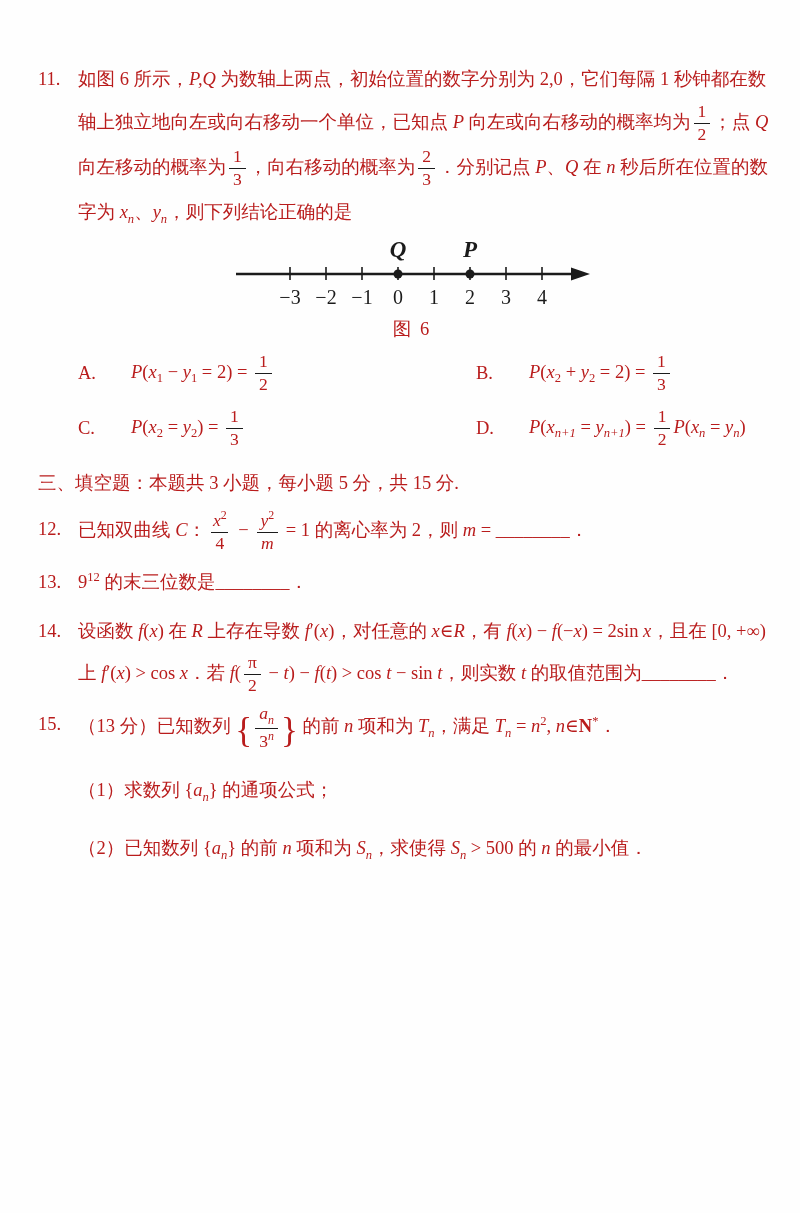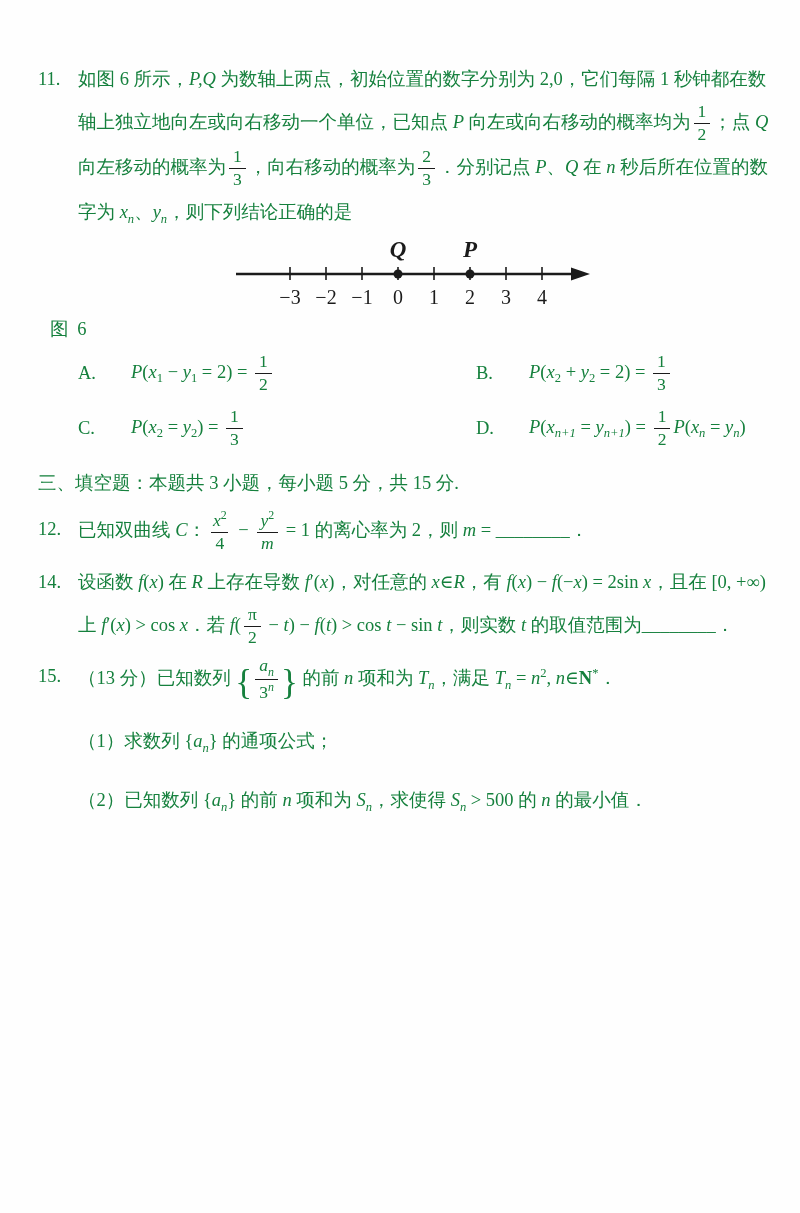--- a/index.html
+++ b/index.html
@@ -1,39 +1,39 @@
 <!DOCTYPE html>
 <html><head>
 <meta charset="utf-8">
 <style>
   html,body{margin:0;padding:0;background:#ffffff;}
   .page{
     position:relative;width:800px;height:1213px;box-sizing:border-box;
-    background:#fefefe;color:#15803d;
+    background:#fefefe;color:#b91c1c;
     font-family:"Liberation Serif","DejaVu Serif",serif;
     font-size:18.5px;padding:58px 26px 0 38px;overflow:hidden;
   }
   .q{display:flex;margin-bottom:6px;}
   .qnum{flex:0 0 40px;line-height:2.3;}
   .qbody{flex:1;line-height:2.3;}
   .i{font-style:italic;}
   .b{font-weight:bold;}
   .sub{vertical-align:sub;font-size:0.68em;}
   .sup{vertical-align:super;font-size:0.68em;}
   .isub{vertical-align:sub;font-size:0.68em;font-style:italic;}
   .isup{vertical-align:super;font-size:0.68em;font-style:italic;}
   .big{font-size:1.9em;vertical-align:-0.3em;line-height:1;}
   .frac{display:inline-flex;flex-direction:column;align-items:center;
         vertical-align:middle;margin:0 3px;line-height:1.25;font-size:0.95em;text-align:center;}
   .frac .num,.frac .den{padding:0 4px;}
   .frac .den{border-top:1.5px solid #1b1b1b;}
   .figure-wrap{width:372px;margin:2px auto 0 auto;transform:translateX(10px);}
   .figure-wrap svg{display:block;}
   svg text{font-family:"Liberation Serif","DejaVu Serif",serif;fill:#1b1b1b;}
-  .caption{text-align:left;margin:6px 0 10px 12px;letter-spacing:2px;}
+  .caption{text-align:center;margin:6px 0 10px 12px;letter-spacing:2px;}
   .options{display:grid;grid-template-columns:398px 1fr;row-gap:10px;margin:4px 0 10px 40px;}
   .option{display:flex;align-items:center;}
   .optlabel{flex:0 0 34px;}
   .optformula{flex:1;line-height:2.1;margin-left:19px;}
   .sec{font-weight:normal;margin:20px 0 10px 0;line-height:1.5;}
   .footer{position:absolute;left:0;right:0;bottom:42px;text-align:center;
           font-size:17px;letter-spacing:1px;}
 </style>
 </head>
 <body>
@@ -119,20 +119,24 @@
     <div class="qnum">12.</div>
     <div class="qbody"><span>已知双曲线 </span><span class="i">C</span><span>：</span><span class="frac">
           <span class="num"><span class="i">x</span><span class="sup">2</span></span>
           <span class="den"><span>4</span></span>
         </span><span> − </span><span class="frac">
           <span class="num"><span class="i">y</span><span class="sup">2</span></span>
           <span class="den"><span class="i">m</span></span>
         </span><span> = 1 的离心率为 2，则 </span><span class="i">m</span><span> = </span><span>________</span><span>．</span></div>
   </div>
 
+  <div class="q">
+    <div class="qnum">13.</div>
+    <div class="qbody"><span>9</span><span class="sup">12</span><span> 的末三位数是</span><span>________</span><span>．</span></div>
+  </div>
 
   <div class="q">
     <div class="qnum">14.</div>
     <div class="qbody"><span>设函数 </span><span class="i">f</span><span>(</span><span class="i">x</span><span>) 在 </span><span class="i">R</span><span> 上存在导数 </span><span class="i">f</span><span>′(</span><span class="i">x</span><span>)，对任意的 </span><span class="i">x</span><span>∈</span><span class="i">R</span><span>，有 </span><span class="i">f</span><span>(</span><span class="i">x</span><span>) − </span><span class="i">f</span><span>(−</span><span class="i">x</span><span>) = 2sin </span><span class="i">x</span><span>，且在 [0, +∞) 上 </span><span class="i">f</span><span>′(</span><span class="i">x</span><span>) &gt; cos </span><span class="i">x</span><span>．若 </span><span class="i">f</span><span>(</span><span class="frac">
           <span class="num"><span>π</span></span>
           <span class="den"><span>2</span></span>
         </span><span> − </span><span class="i">t</span><span>) − </span><span class="i">f</span><span>(</span><span class="i">t</span><span>) &gt; cos </span><span class="i">t</span><span> − sin </span><span class="i">t</span><span>，则实数 </span><span class="i">t</span><span> 的取值范围为</span><span>________</span><span>．</span></div>
   </div>
 
 

